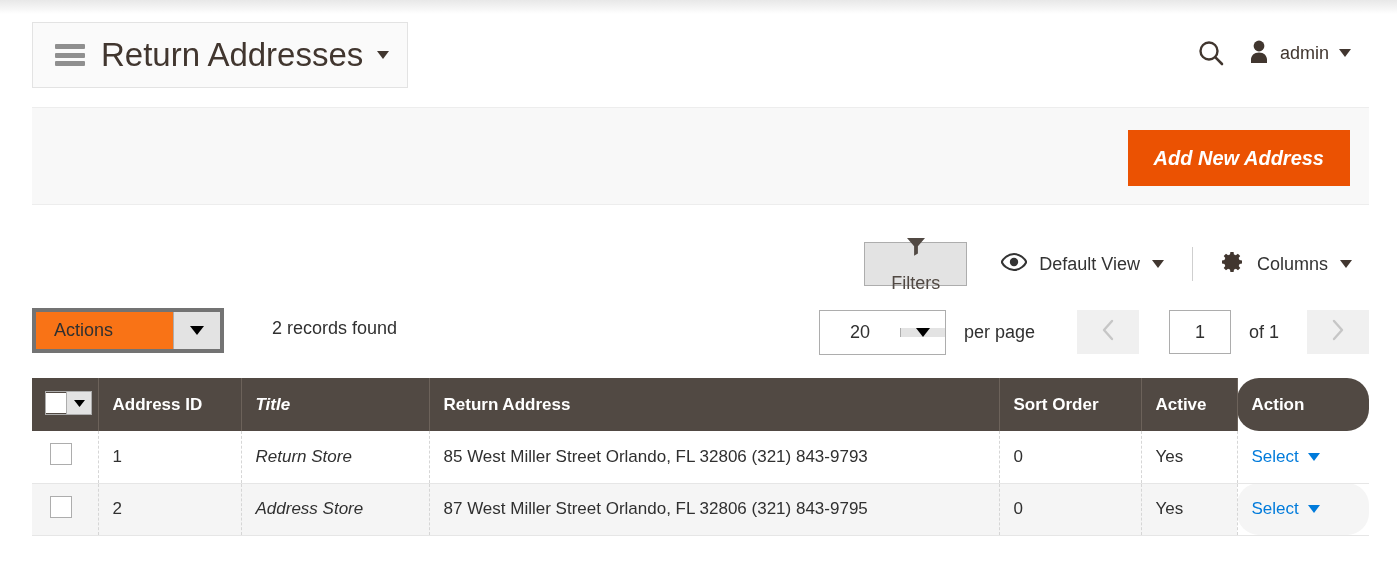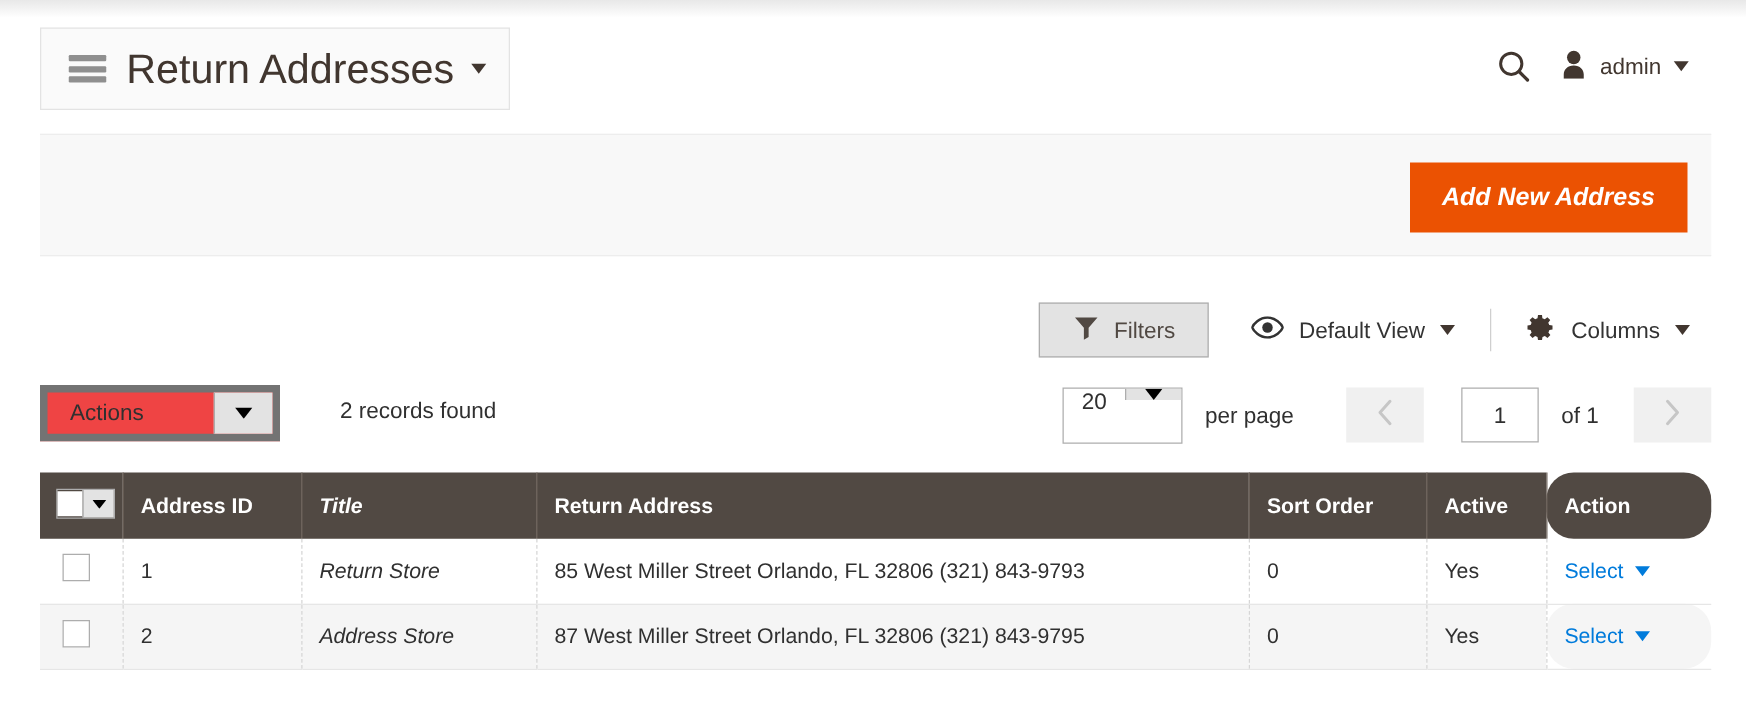--- a/index.html
+++ b/index.html
@@ -150,20 +150,21 @@
     justify-content: center;
     gap: 11px;
     height: 44px;
     padding: 0 26px;
     box-sizing: border-box;
     background: #e3e3e3;
     border: 1px solid #adadad;
     font-size: 18px;
     color: #514943;
     cursor: pointer;
+    flex-direction: column;
   }
   .view-btn, .columns-btn {
     display: flex;
     align-items: center;
     gap: 12px;
     font-size: 18px;
     color: #333333;
     cursor: pointer;
     height: 44px;
   }
@@ -187,22 +188,22 @@
     top: 308px; left: 32px;
     width: 1337px;
     height: 48px;
   }
   .actions-select {
     position: absolute;
     left: 0; top: 0;
     width: 192px;
     height: 45px;
     box-sizing: border-box;
-    border: 6px solid #737373;
-    background: #ef4444;
+    border: 4px solid #737373;
+    background: #f97316;
     display: flex;
     align-items: stretch;
     cursor: pointer;
   }
   .actions-label {
     flex: 1;
     display: flex;
     align-items: center;
     padding-left: 18px;
     font-size: 18px;
@@ -224,27 +225,27 @@
     color: #303030;
   }
   .pager {
     position: absolute;
     right: 0; top: 0;
     display: flex;
     align-items: center;
     height: 48px;
   }
   .perpage-select {
-    width: 96px;
+    width: 127px;
     height: 45px;
     box-sizing: border-box;
     border: 1px solid #adadad;
     background: #ffffff;
     display: flex;
-    align-items: flex-start;
+    align-items: center;
     cursor: pointer;
   }
   .perpage-value {
     flex: 1;
     display: flex;
     align-items: center;
     justify-content: center;
     font-size: 18px;
     color: #303030;
   }

